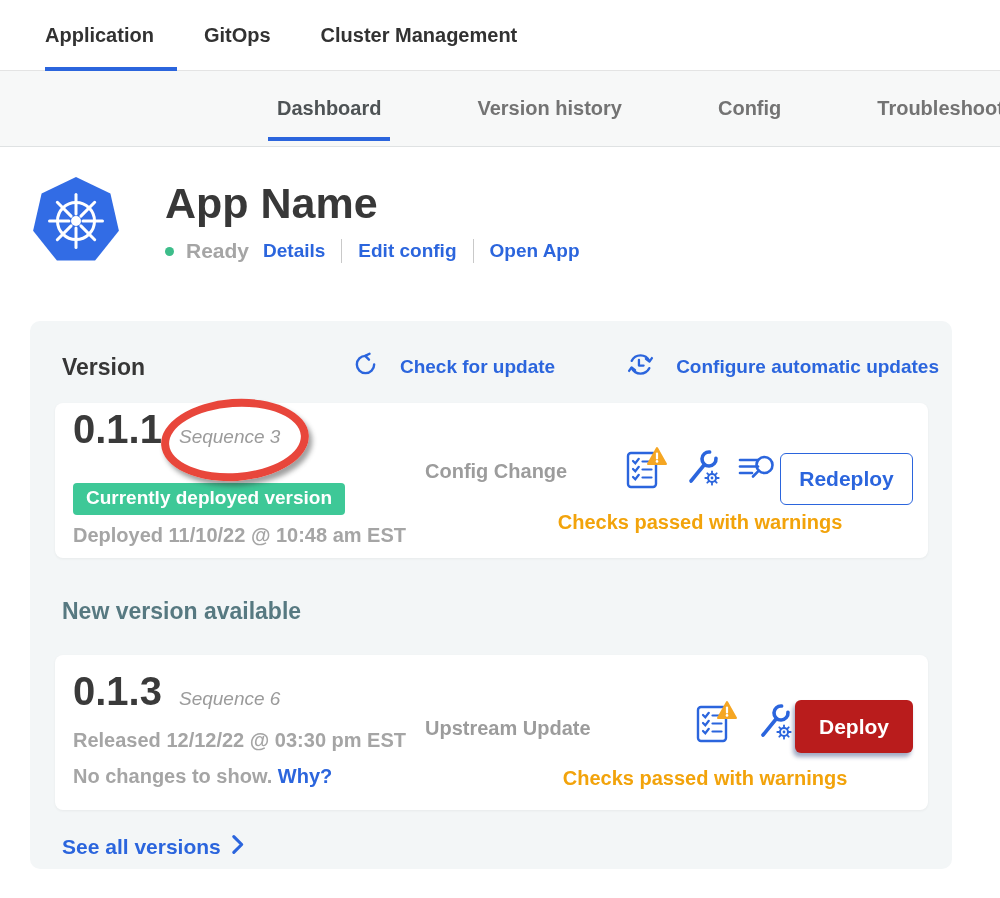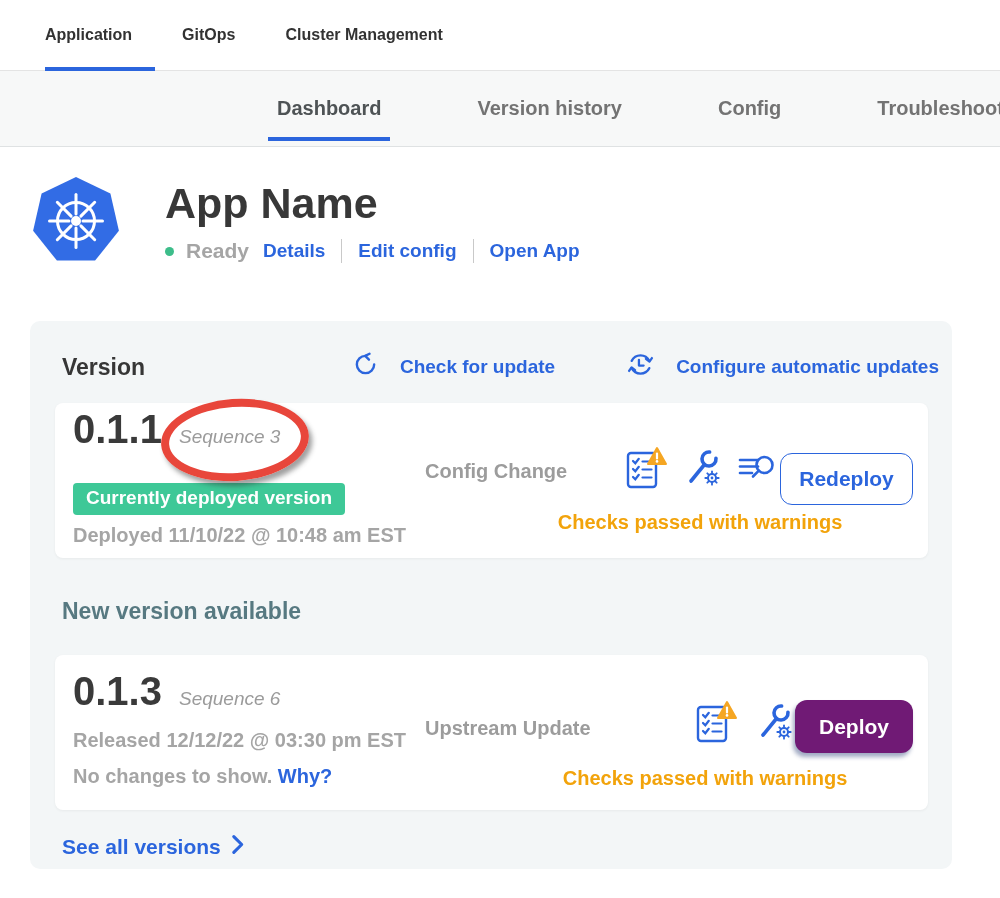--- a/index.html
+++ b/index.html
@@ -3,21 +3,21 @@
 <meta charset="utf-8">
 <style>
   * { margin:0; padding:0; box-sizing:border-box; }
   html,body { width:1000px; height:898px; overflow:hidden; background:#fff;
     font-family:"Liberation Sans", sans-serif; }
 
   
   .topnav { height:71px; background:#fff; border-bottom:1px solid #e4e4e4;
     display:flex; align-items:center; gap:50px; padding-left:45px; }
   .topnav-item { position:relative; height:100%; display:flex; align-items:center;
-    font-size:16px; font-weight:bold; color:#323232; cursor:pointer; white-space:nowrap; }
+    font-size:20px; font-weight:bold; color:#323232; cursor:pointer; white-space:nowrap; }
   .topnav-item.active::after { content:""; position:absolute; left:0; right:-23px;
     bottom:-1px; height:4px; background:#2b65dd; }
 
   
   .subnav { height:76px; background:#f7f8f8; border-bottom:1px solid #dfe2e3;
     display:flex; align-items:center; gap:96px; padding-left:277px; }
   .subnav-item { position:relative; height:100%; display:flex; align-items:center;
     font-size:20px; font-weight:bold; color:#737373; cursor:pointer; white-space:nowrap; }
   .subnav-item.active { color:#4e5355; }
   .subnav-item.active::after { content:""; position:absolute; left:-9px; right:-9px;
@@ -46,25 +46,25 @@
   .v-line { position:absolute; left:18px; top:4px; display:flex; align-items:baseline; gap:17px; }
   .v-num { font-size:40px; font-weight:bold; color:#3a3a3a; }
   .v-seq { font-size:19px; color:#9b9b9b;font-style:italic; }
   .badge { position:absolute; left:18px; top:80px; background:#3ec897; color:#fff;
     font-size:19px; font-weight:bold; padding:4px 13px 6px; border-radius:4px; }
   .gray-line { position:absolute; left:18px; font-size:20px; font-weight:bold; color:#a5a5a5; }
   .source { position:absolute; left:370px; font-size:20px; font-weight:bold; color:#9c9c9c; }
   .icon-row { position:absolute; display:flex; align-items:center; gap:16px; }
   .icon-row > span { cursor:pointer; display:flex; }
   .checks { position:absolute; text-align:center; font-size:20px; font-weight:bold; color:#f2a30b; }
-  .btn { position:absolute; right:15px; font-weight:bold; font-size:21px; border-radius:12px;
+  .btn { position:absolute; right:15px; font-weight:bold; font-size:21px; border-radius:6px;
     cursor:pointer; font-family:"Liberation Sans", sans-serif; }
   .btn-outline { top:50px; width:133px; height:52px; background:#fff;
     border:1.5px solid #2b65dd; color:#2b65dd; }
-  .btn-solid { top:45px; width:118px; height:53px; background:#701a75; border:none;
+  .btn-solid { top:45px; width:118px; height:53px; background:#b91c1c; border:none;
     color:#fff; box-shadow:-2px 4px 4px rgba(47,66,121,0.45); }
   .why-link { color:#2b65dd; font-weight:bold; cursor:pointer; }
 
   .annotation-ellipse { position:absolute; left:106px; top:-4px; width:148px; height:82px;
     border:8px solid #e8463b; border-radius:50%; transform:rotate(-4deg);
     box-shadow:3px 5px 5px rgba(45,45,45,0.45); z-index:5; pointer-events:none; }
 
   .new-heading { margin:40px 0 0 32px; font-size:23px; font-weight:bold; color:#577981; }
   .see-all { margin:24px 0 0 32px; display:flex; align-items:center; gap:10px;
     font-size:21px; font-weight:bold; color:#2b65dd; cursor:pointer; width:fit-content; }

